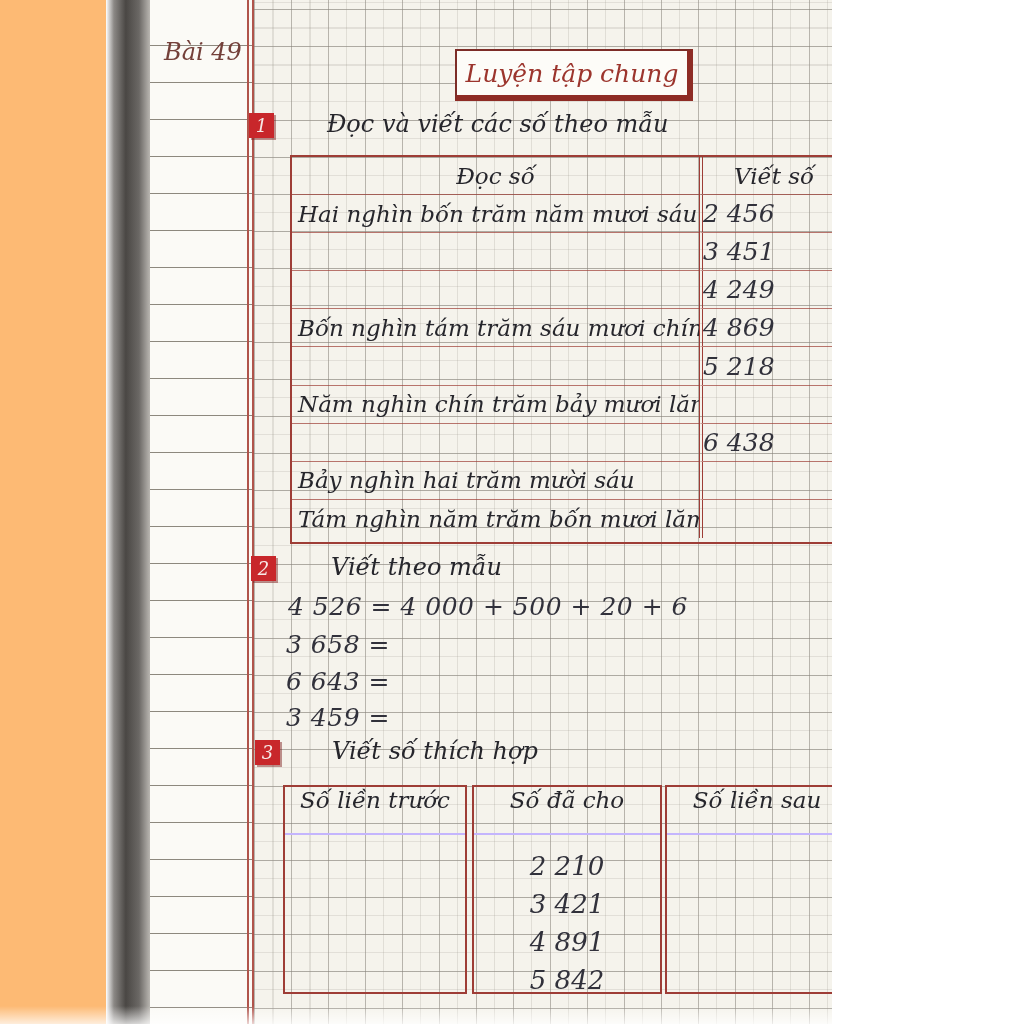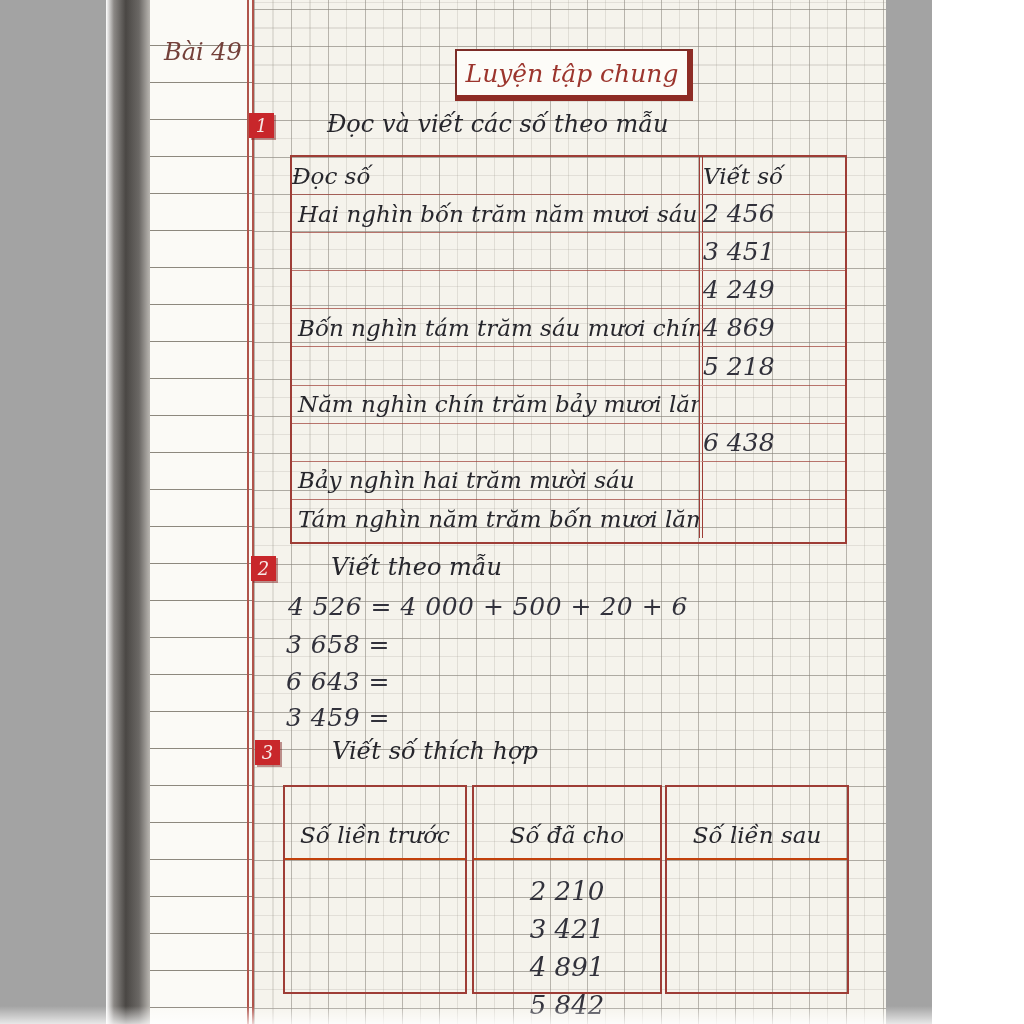--- a/index.html
+++ b/index.html
@@ -1,18 +1,18 @@
 <!DOCTYPE html>
 <html><head>
 <meta charset="utf-8">
 <style>
   html,body{margin:0;padding:0;background:#ffffff;}
   #photo{
-    position:relative;width:932px;height:1024px;overflow:hidden;
-    background:#a3a3a3;
+    position:relative;width:832px;height:1024px;overflow:hidden;
+    background:#fdba74;
     font-family:"DejaVu Serif","Liberation Serif",serif;
   }
   
   .page-edge{
     position:absolute;left:106px;top:0;width:44px;height:1024px;
     background:linear-gradient(to right,#ffffff 0%,#8b8885 18%,#4a4744 45%,#6b6865 75%,#b9b6b1 100%);
   }
   .margin-paper{
     position:absolute;left:150px;top:0;width:104px;height:1024px;
     background-color:#fbfaf6;
@@ -58,32 +58,32 @@
   #table1{
     left:290px;top:155px;width:553px;height:385px;
     border:2px solid #9e3d36;
     display:grid;grid-template-columns:407px 1fr;grid-auto-rows:38.1px;
   }
   .t1-cell{
     border-bottom:1px solid rgba(158,61,54,.7);
     display:flex;align-items:center;overflow:hidden;
   }
   .t1-cell.write{border-left:4px double #9e3d36;}
-  .t1-cell.head{}
+  .t1-cell.head{justify-content:center;}
   .t1-cell.read{padding-left:6px;text-align:center;}
   .t1-cell.lastrow{border-bottom:none;}
   .t1-cell .hw{font-size:23px;}
   .t1-cell .hw-num{font-size:25px;}
   
   .eq{font-size:25px;letter-spacing:.5px;}
   
   .t3-box{position:absolute;top:785px;height:205px;border:2px solid #9e3d36;}
   .t3-head{
-    height:46px;border-bottom:2px solid #c2410c;
-    display:flex;align-items:center;justify-content:center;margin-top:25px;
+    height:46px;border-bottom:2px solid #c4b5fd;
+    display:flex;justify-content:center;
   }
   .t3-head .hw{font-size:23px;}
   .t3-body{padding-top:12px;}
   .t3-num{height:38px;display:flex;align-items:center;justify-content:center;}
   .t3-num .hw-num{font-size:26px;}
 </style>
 </head>
 <body>
 
 <div id="photo">

